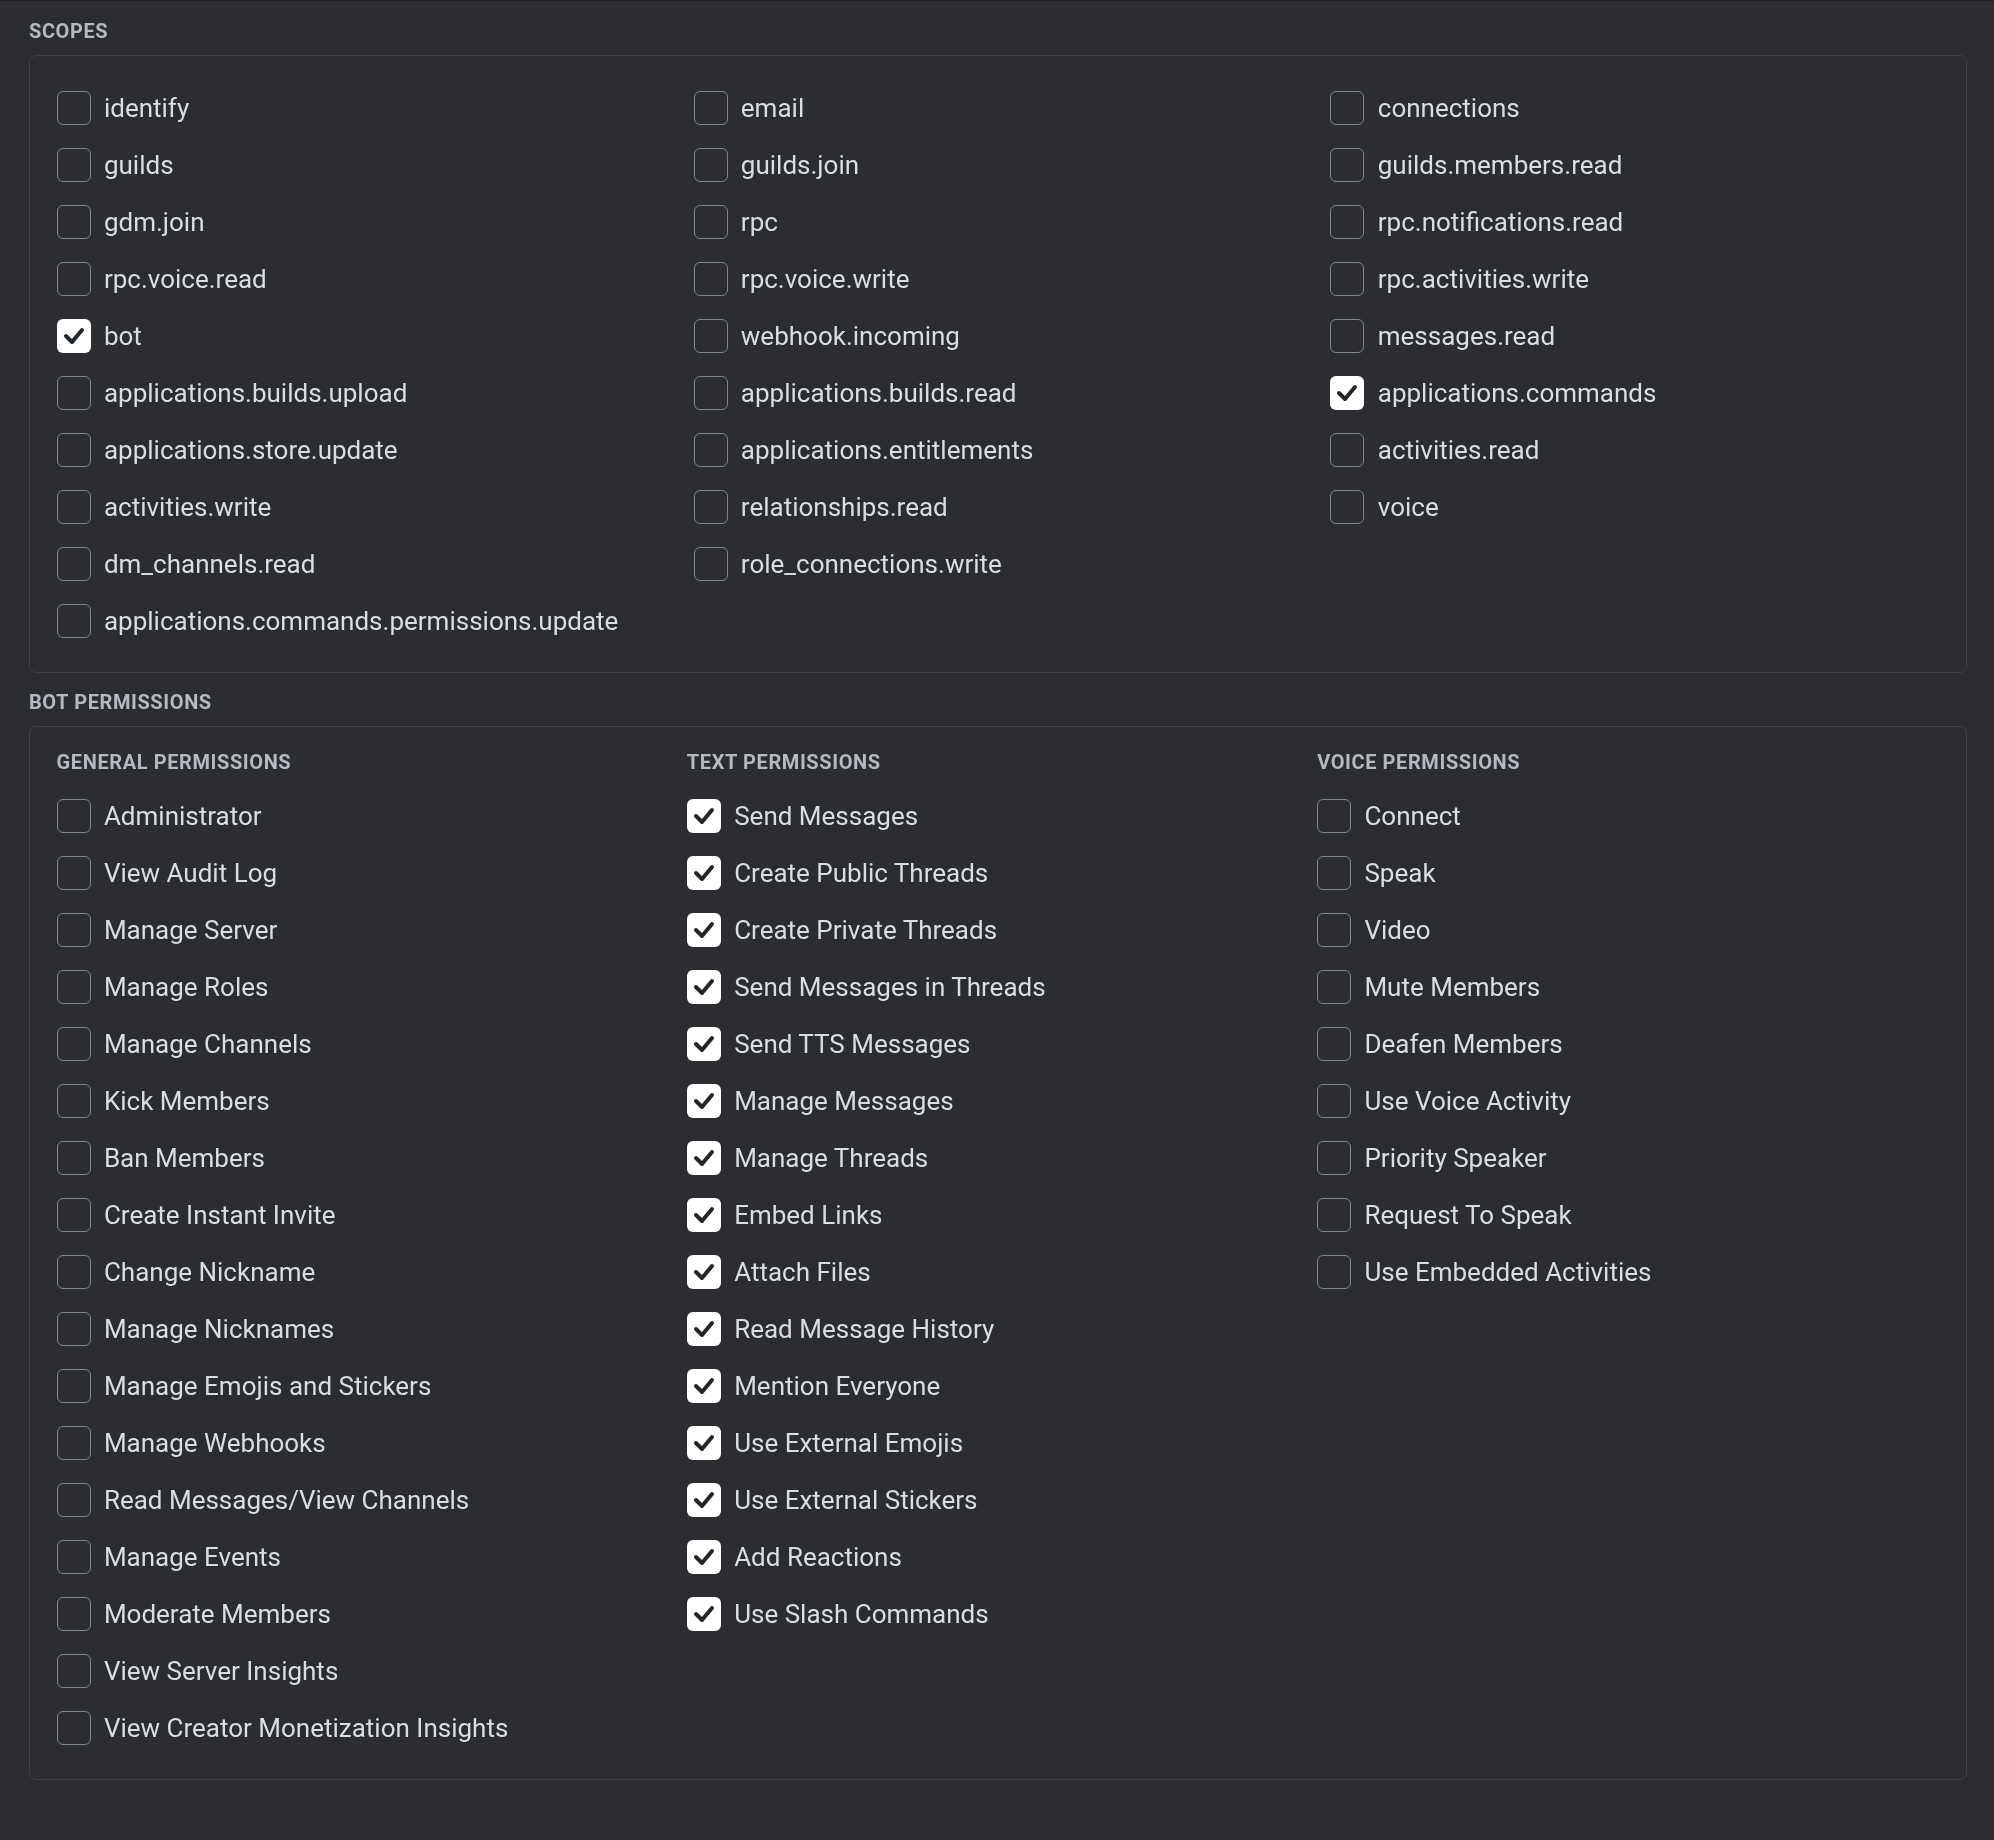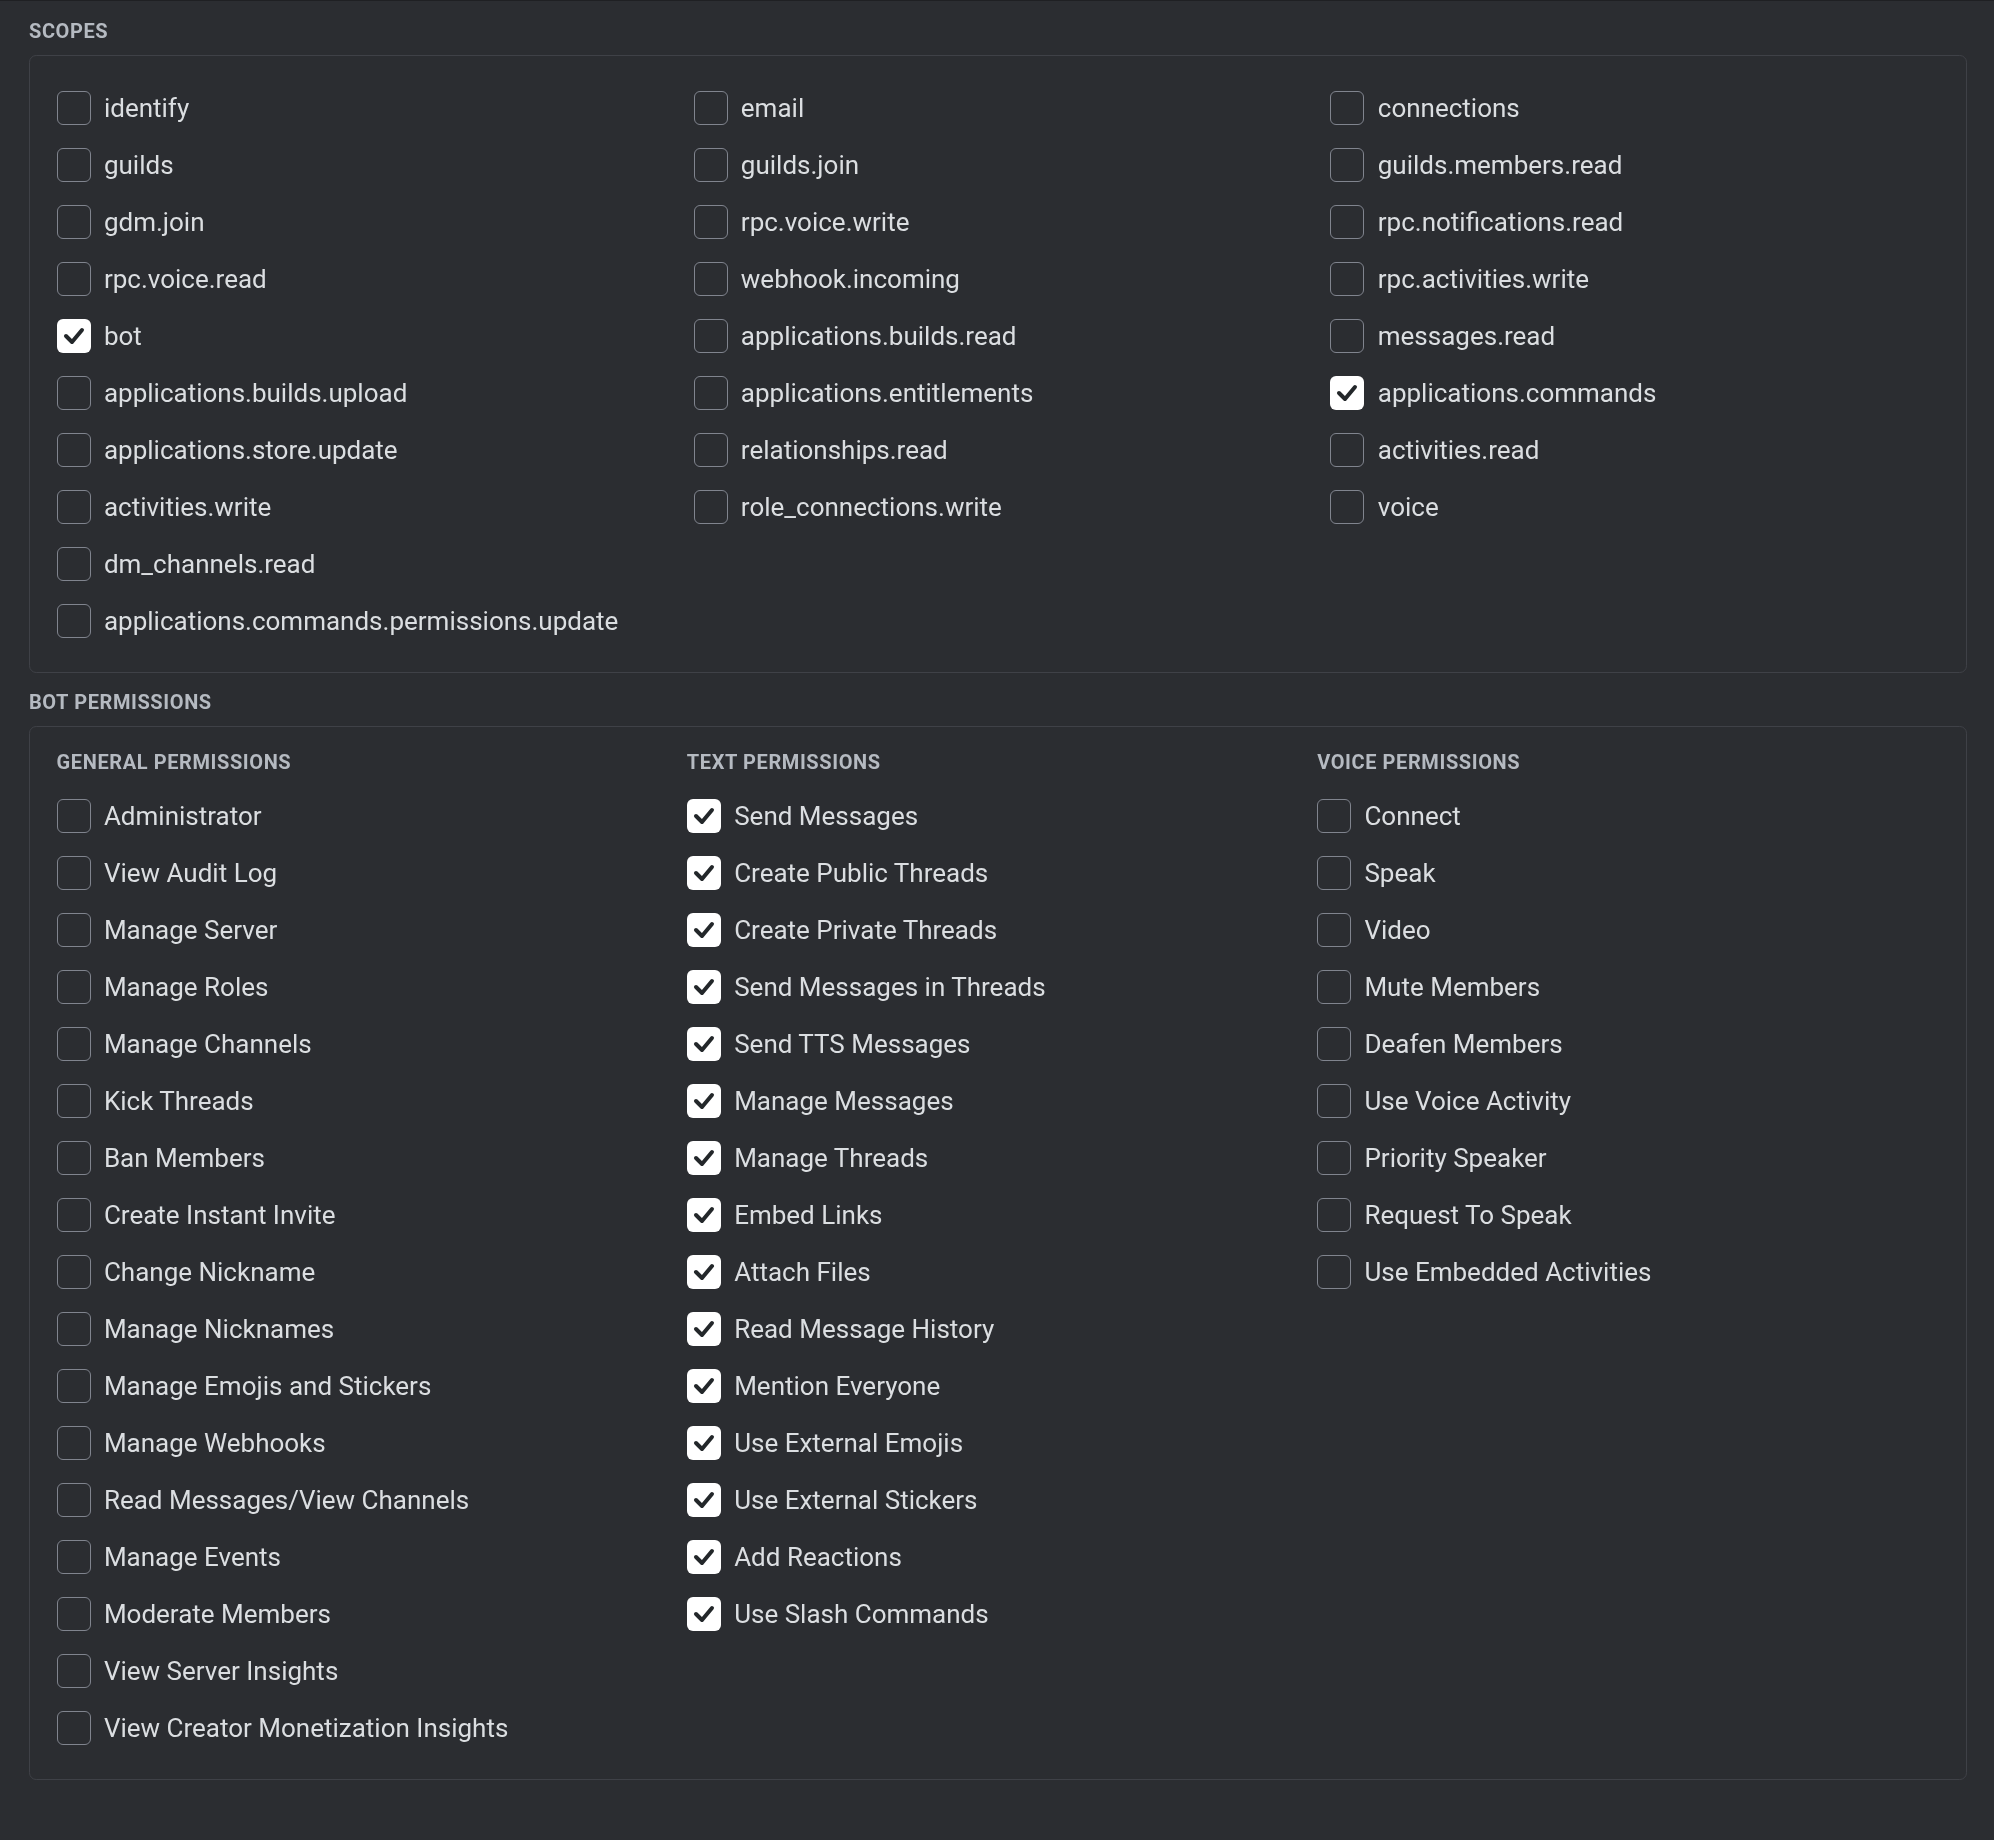--- a/index.html
+++ b/index.html
@@ -157,20 +157,24 @@
           <div class="row">
             <div class="checkbox unchecked"></div>
             <span class="label">email</span>
           </div>
           <div class="row">
             <div class="checkbox unchecked"></div>
             <span class="label">guilds.join</span>
           </div>
           <div class="row">
             <div class="checkbox unchecked"></div>
+            <span class="label">rpc</span>
+          </div>
+          <div class="row">
+            <div class="checkbox unchecked"></div>
             <span class="label">rpc.voice.write</span>
           </div>
           <div class="row">
             <div class="checkbox unchecked"></div>
             <span class="label">webhook.incoming</span>
           </div>
           <div class="row">
             <div class="checkbox unchecked"></div>
             <span class="label">applications.builds.read</span>
           </div>
@@ -249,21 +253,21 @@
           <div class="row">
             <div class="checkbox unchecked"></div>
             <span class="label">Manage Roles</span>
           </div>
           <div class="row">
             <div class="checkbox unchecked"></div>
             <span class="label">Manage Channels</span>
           </div>
           <div class="row">
             <div class="checkbox unchecked"></div>
-            <span class="label">Kick Threads</span>
+            <span class="label">Kick Members</span>
           </div>
           <div class="row">
             <div class="checkbox unchecked"></div>
             <span class="label">Ban Members</span>
           </div>
           <div class="row">
             <div class="checkbox unchecked"></div>
             <span class="label">Create Instant Invite</span>
           </div>
           <div class="row">

